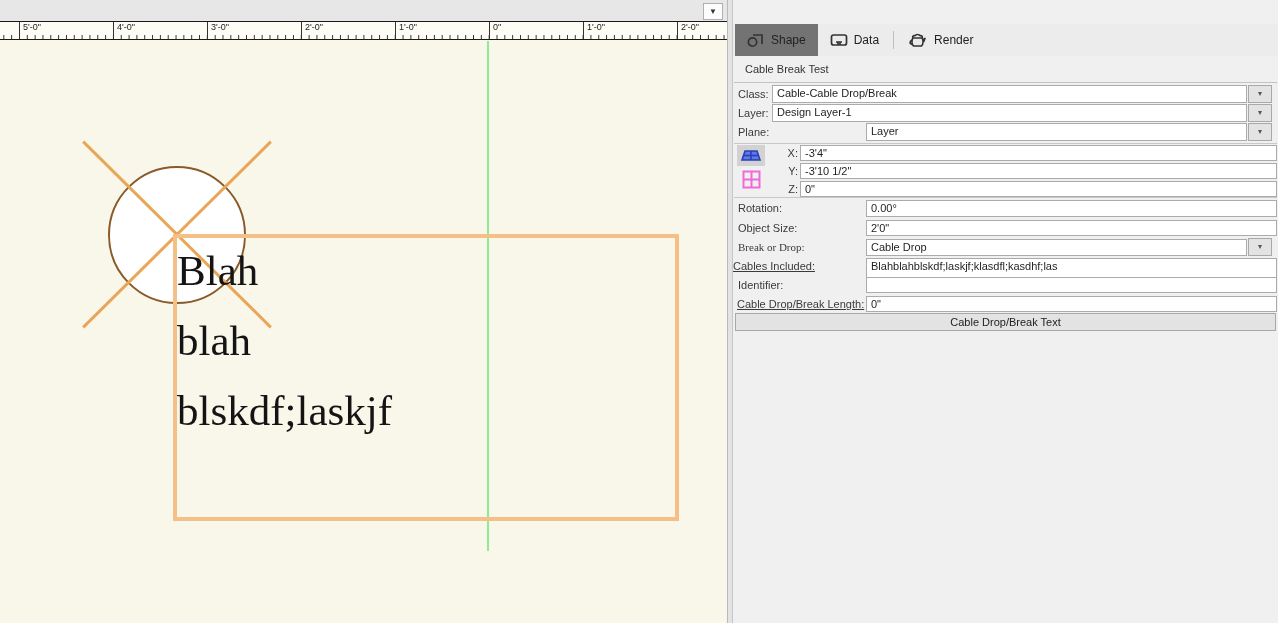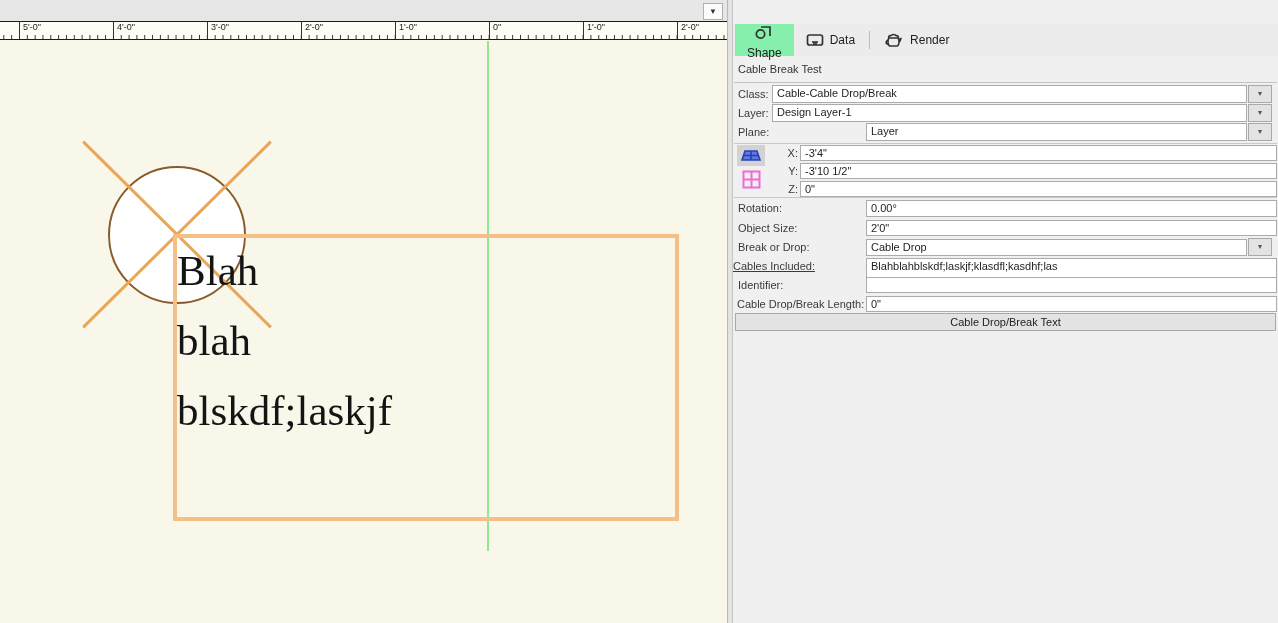--- a/index.html
+++ b/index.html
@@ -30,25 +30,25 @@
 
   
   #panel { position:absolute; left:733px; top:0; width:545px; height:623px; background:#f0f0f0; font-size:11px; color:#333; }
   #panel-header { position:absolute; left:0; top:0; width:100%; height:24px; }
   #panel-title { position:absolute; left:5px; top:4px; font-size:12px; color:#1c1c1c; }
   #panel-header-icons { position:absolute; right:6px; top:3px; display:flex; gap:13px; color:#555; }
   .hdr-icon { width:14px; height:14px; display:flex; align-items:center; justify-content:center; font-size:12px; cursor:pointer; }
 
   #tabbar { position:absolute; left:0; top:24px; width:100%; height:32px; background:#ececec; display:flex; align-items:stretch; padding-left:2px; }
   .tab { display:flex; align-items:center; gap:6px; padding:0 12px; color:#222; cursor:pointer; font-size:12px; }
-  .tab.selected { background:#86efac;flex-direction:column; }
+  .tab.selected { background:#737373; }
   .tab-sep { width:1px; background:#bdbdbd; margin:7px 2px; }
   .tab svg { display:block; }
 
-  #obj-type { position:absolute; left:5px; top:63px; font-size:11px; color:#333;text-align:center; }
+  #obj-type { position:absolute; left:12px; top:63px; font-size:11px; color:#333;text-align:center; }
   #rows-frame { position:absolute; left:1px; top:82px; width:543px; height:250px; border-top:1px solid #c3c3c3; }
 
   .row-label { position:absolute; color:#3a3a3a; font-size:11px; white-space:nowrap; }
   .field { position:absolute; background:#ffffff; border:1px solid #ababab; font-size:11px; color:#1e1e1e; padding:1px 0 0 4px; white-space:nowrap; overflow:hidden; }
   .dd-btn { position:absolute; width:24px; background:#e3e3e3; border:1px solid #a9a9a9; color:#555; font-size:8px; text-align:center; cursor:pointer; }
   .sep-line { position:absolute; left:1px; width:543px; height:1px; background:#c8c8c8; }
 
   #plan-icon-box { position:absolute; left:4px; top:145px; width:28px; height:21px; background:#d2d2d2; display:flex; align-items:center; justify-content:center; cursor:pointer; }
   #grid-icon-box { position:absolute; left:6px; top:169px; width:24px; height:21px; display:flex; align-items:center; justify-content:center; cursor:pointer; }
 
@@ -176,28 +176,28 @@
     <div class="field" style="left:67px; top:181px; width:477px; height:16px;">0"</div>
 
     <div class="sep-line" style="top:197px;"></div>
 
     <span class="row-label" style="left:5px; top:202px;">Rotation:</span>
     <div class="field" style="left:133px; top:200px; width:411px; height:17px;">0.00°</div>
 
     <span class="row-label" style="left:5px; top:222px;">Object Size:</span>
     <div class="field" style="left:133px; top:220px; width:411px; height:16px;">2'0"</div>
 
-    <span class="row-label" style="left:5px; top:241px;">Break or Drop:</span>
+    <span class="row-label" style="left:5px; top:241px;font-family:Liberation Serif, serif;">Break or Drop:</span>
     <div class="field" style="left:133px; top:239px; width:381px; height:17px;">Cable Drop</div>
     <div class="dd-btn" style="left:515px; top:238px; height:18px; line-height:16px;">▾</div>
 
     <span class="row-label" style="left:0; top:260px;text-decoration:underline;">Cables Included:</span>
     <div class="field" style="left:133px; top:258px; width:411px; height:30px;">Blahblahblskdf;laskjf;klasdfl;kasdhf;las</div>
 
     <span class="row-label" style="left:5px; top:279px;">Identifier:</span>
     <div class="field" style="left:133px; top:277px; width:411px; height:16px;"></div>
 
-    <span class="row-label" style="left:4px; top:298px;">Cable Drop/Break Length:</span>
+    <span class="row-label" style="left:4px; top:298px;text-decoration:underline;">Cable Drop/Break Length:</span>
     <div class="field" style="left:133px; top:296px; width:411px; height:16px;">0"</div>
 
     <div id="cable-btn">Cable Drop/Break Text</div>
   </div>
 </div>
 
 </body></html>

